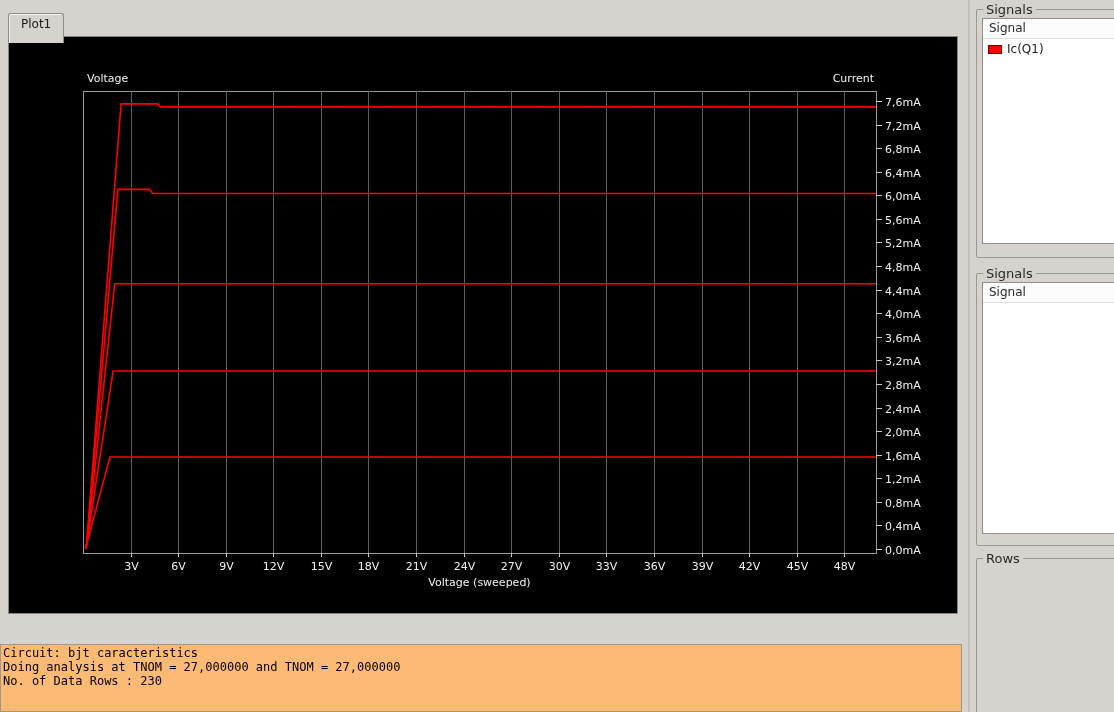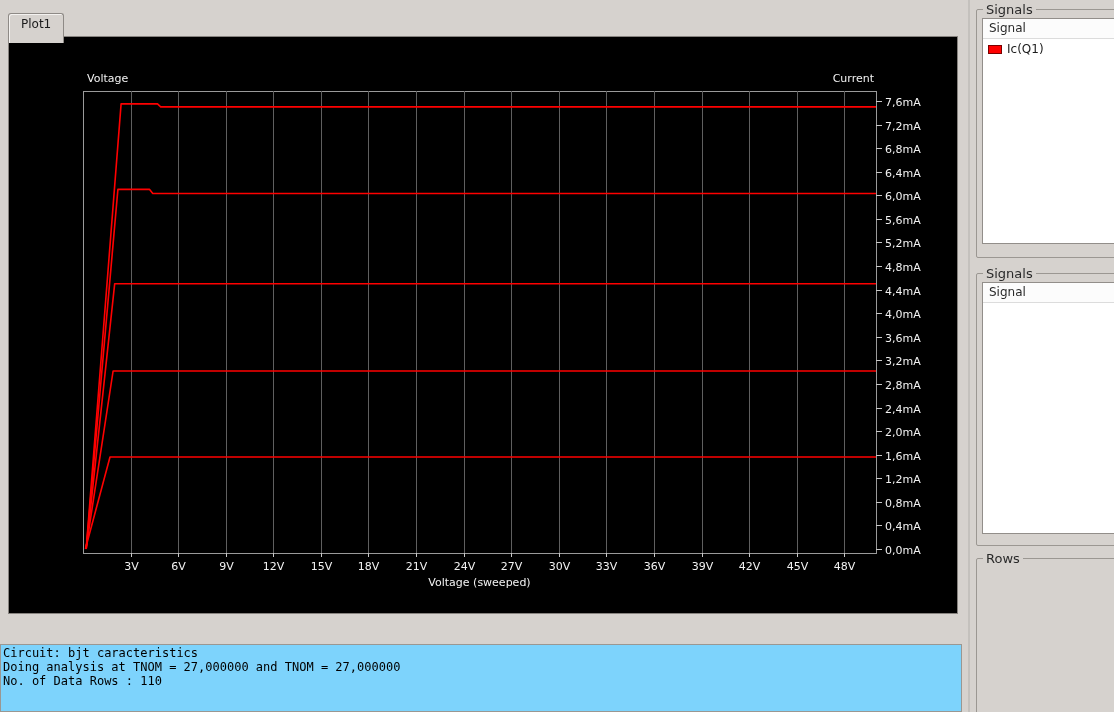--- a/index.html
+++ b/index.html
@@ -20,21 +20,21 @@
   #fs-cursors{top:266px;height:280px}
   #fs-tune{top:551px;height:168px}
   .list{margin:1px 0 0 5px;background:#fff;border:1px solid #928e8a;overflow:hidden}
   .list-signals{height:226px}
   .list-cursors{height:252px}
   .list-header{height:20px;line-height:19px;padding-left:6px;font-size:12px;
     color:#2a2a2a;background:#fcfcfc;border-bottom:1px solid #dcdcdc}
   .signal-row{display:flex;align-items:center;gap:5px;height:20px;padding-left:5px;
     font-size:12px;color:#1c1c1c}
   .swatch{width:14px;height:9px;background:#f00;border:1px solid #7a0000;flex:0 0 auto}
-  .console{position:absolute;left:0;top:644px;width:962px;height:68px;background:#7dd3fc;
+  .console{position:absolute;left:0;top:644px;width:962px;height:68px;background:#fdba74;
     border:1px solid #9a9792;padding:1px 2px;font-family:"DejaVu Sans Mono",monospace;
     font-size:12px;line-height:14px;color:#000}
   .console div{white-space:pre}
 </style>
 </head>
 <body>
 
 <div class="tab">
   <span>Plot1</span>
 </div>
@@ -161,14 +161,14 @@
   </div>
 </fieldset>
 
 <fieldset id="fs-tune">
   <legend>Rows</legend>
 </fieldset>
 
 <div class="console">
   <div>Circuit: bjt caracteristics</div>
   <div>Doing analysis at TNOM = 27,000000 and TNOM = 27,000000</div>
-  <div>No. of Data Rows : 110</div>
+  <div>No. of Data Rows : 230</div>
 </div>
 
 </body></html>

